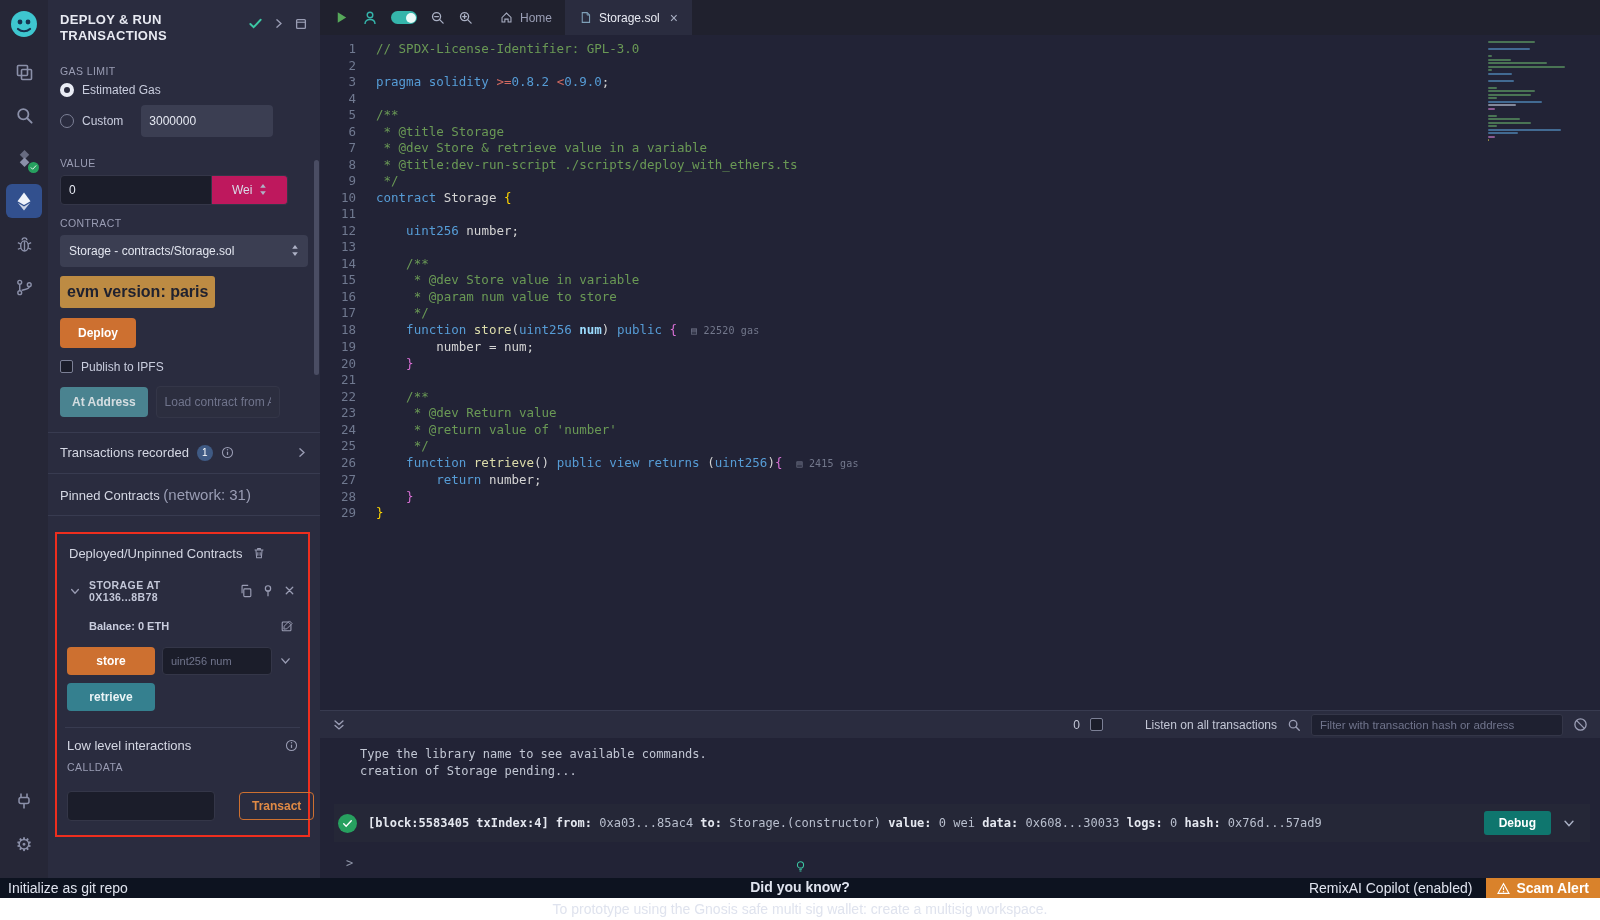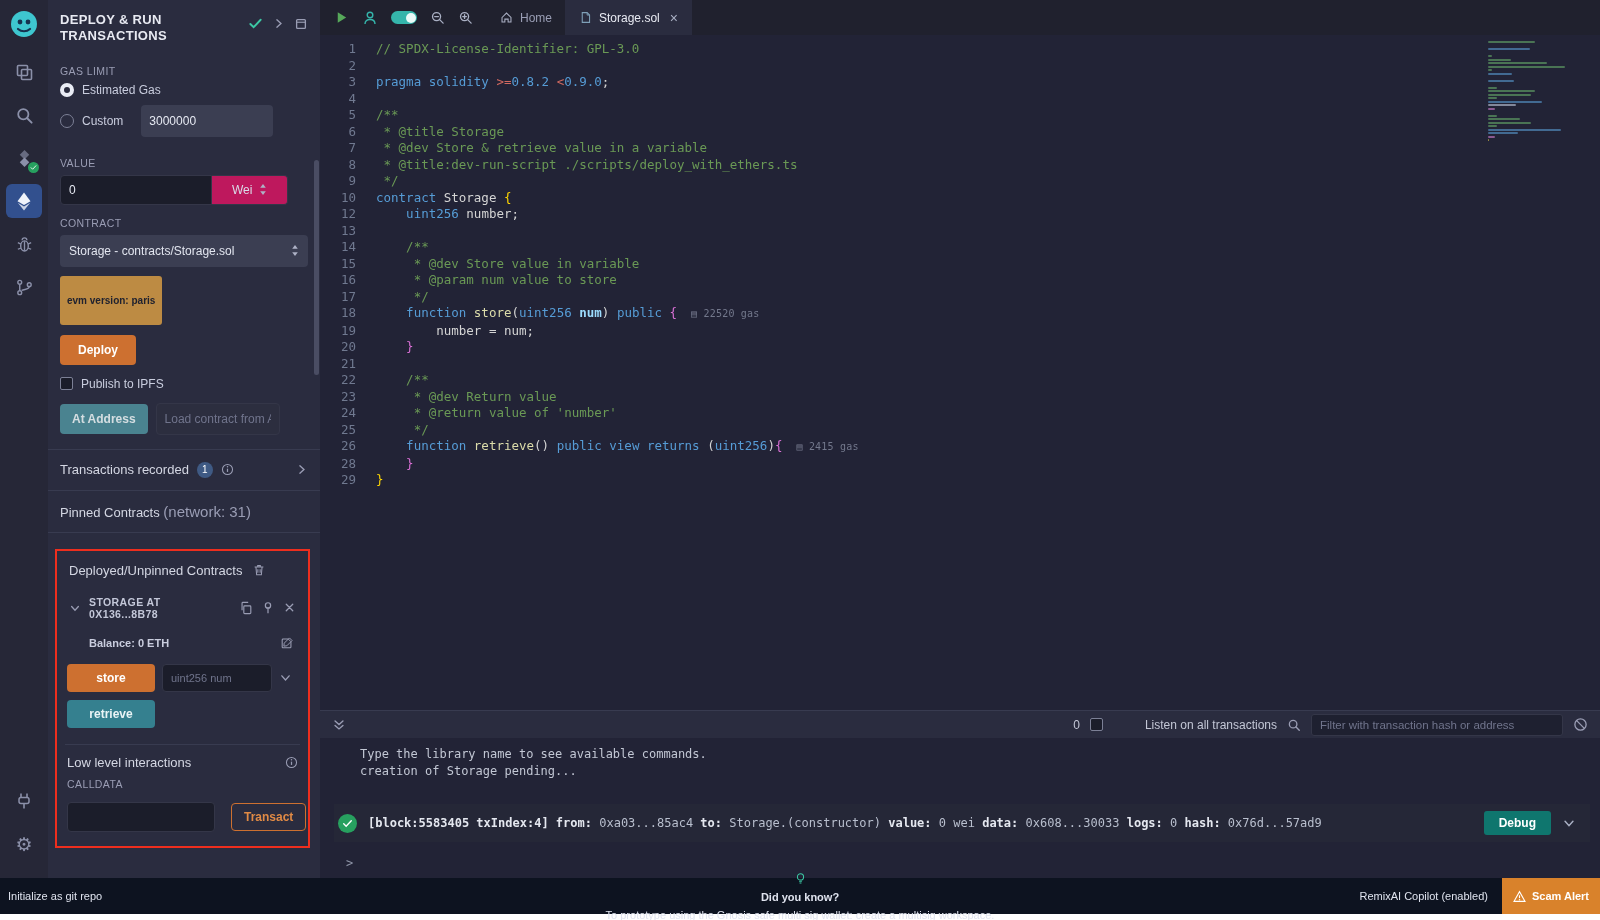--- a/index.html
+++ b/index.html
@@ -34,21 +34,21 @@
   .radio { width:14px; height:14px; border-radius:50%; border:1.5px solid #7c8096; flex-shrink:0; background:transparent; }
   .radio.checked { border:4.5px solid #e9ecf5; background:#2a2c3f; }
   .txt-input { background:#1b1d2a; border:1px solid #343648; border-radius:4px; color:#e6e9f2; font-size:12px; padding:0 8px; height:30px; outline:none; font-family:"Liberation Sans",sans-serif; }
   .txt-input::placeholder { color:#70748c; }
   .gas-input { background:#3b3e52; border:none; width:132px; height:32px; margin-left:10px; }
   .value-row { display:flex; }
   .value-input { width:152px; border-radius:4px 0 0 4px; }
   .unit-select { width:76px; height:30px; background:#be185d; border:1px solid #343648; border-left:none; border-radius:0 4px 4px 0; display:flex; align-items:center; justify-content:space-between; padding:0 20px; color:#d9dce8; cursor:pointer; }
   .select-box { height:32px; background:#3b3e52; border-radius:4px; display:flex; align-items:center; justify-content:space-between; padding:0 9px; color:#e2e5ef; cursor:pointer; }
   .caret-stack { color:#aeb2c6; }
-  .evm-badge { display:inline-block; margin:9px 0 2px 0; background:#bd8b43; color:#20222f; font-size:10px; font-weight:bold; padding:19px 7px; border-radius:3px; }
+  .evm-badge { display:inline-block; margin:9px 0 2px 0; background:#bd8b43; color:#20222f; font-size:16px; font-weight:bold; padding:7px 7px; border-radius:3px; }
   .btn { border:none; border-radius:4px; font-size:12px; font-weight:bold; cursor:pointer; font-family:"Liberation Sans",sans-serif; }
   .btn.orange { background:#cd7030; color:#ffffff; padding:8px 18px; }
   .btn.teal-btn { background:#35808f; color:#eaf4f6; padding:7px 0; }
   .btn.outline-orange { background:transparent; border:1px solid #cd7030; color:#e08a45; padding:6px 12px; }
   .deploy-row { margin-top:8px; }
   .check-row { display:flex; align-items:center; gap:8px; margin:12px 0 4px 0; color:#c9cdde; }
   .checkbox { width:13px; height:13px; border:1.5px solid #7c8096; border-radius:2px; background:#1b1d2a; flex-shrink:0; }
   .ataddr-row { display:flex; gap:8px; margin:12px 0 14px 0; align-items:center; }
   .btn.ataddr { background:#4e8d99; color:#e7f1f3; padding:8px 12px; opacity:.9; }
   .ataddr-input { width:124px; height:32px; background:#2c2e3f; }
@@ -68,21 +68,21 @@
   .contract-head { display:flex; align-items:center; gap:8px; padding:8px 4px; }
   .contract-name { font-size:10.5px; font-weight:bold; letter-spacing:.4px; color:#c3c7d8; cursor:pointer; }
   .balance-row { display:flex; align-items:center; padding:8px 6px 10px 24px; font-size:11px; font-weight:bold; color:#c9cdde; }
   .balance-row .icon-btn { margin-left:auto; }
   .fn-row { display:flex; align-items:center; gap:7px; padding:4px 2px 4px 2px; }
   .fn-btn { width:88px; padding:7px 0; text-align:center; }
   .fn-input { width:110px; height:28px; font-size:11px; }
   .lowlevel { margin-top:12px; border-top:1px solid #383b50; padding:10px 2px 0 2px; }
   .lowlevel-head { display:flex; align-items:center; font-size:13px; color:#d4d7e3; }
   .lowlevel-head .icon-btn { margin-left:auto; font-style:italic; }
-  .calldata-row { display:flex; gap:16px; align-items:center; margin-top:12px; }
+  .calldata-row { display:flex; gap:24px; align-items:center; margin-top:18px; }
   .calldata-input { width:148px; height:30px; }
   .panel-scrollthumb { position:absolute; right:1px; top:160px; width:5px; height:215px; background:#4a4d63; border-radius:3px; }
 
   
   .main { flex:1; display:flex; flex-direction:column; background:#222336; min-width:0; }
   .tabbar { height:35px; background:#20212e; display:flex; align-items:stretch; flex-shrink:0; }
   .tab-controls { display:flex; align-items:center; gap:13px; padding:0 14px 0 14px; }
   .tb-icon { color:#aab0c4; display:flex; align-items:center; cursor:pointer; }
   .toggle { width:26px; height:13px; border-radius:8px; background:#35b5ab; position:relative; cursor:pointer; }
   .toggle .knob { position:absolute; right:1.5px; top:1.5px; width:10px; height:10px; border-radius:50%; background:#eafaf8; }
@@ -119,21 +119,21 @@
   .tx-check { width:19px; height:19px; border-radius:50%; background:#27a05f; display:flex; align-items:center; justify-content:center; color:#fff; flex-shrink:0; }
   .tx-text { white-space:nowrap; overflow:hidden; }
   .tx-block { font-weight:bold; color:#e4e7ef; }
   .tx-key { font-weight:bold; color:#e4e7ef; }
   .tx-val { color:#b9bfce; }
   .debug-btn { margin-left:auto; background:#0f766e; color:#fff; border:none; border-radius:3px; font-size:12px; font-weight:bold; padding:5px 15px; cursor:pointer; font-family:"Liberation Sans",sans-serif; flex-shrink:0; }
   .tx-caret { color:#aab0c4; flex-shrink:0; }
   .prompt { margin-top:14px; padding-left:12px; color:#8f95a8; }
 
   
-  .statusbar { height:36px; background:#0d1320; display:flex; align-items:center; font-size:11px; color:#dfe3ee; position:relative; }
+  .statusbar { height:20px; background:#0d1320; display:flex; align-items:center; font-size:14px; color:#dfe3ee; position:relative; }
   .sb-left { padding-left:8px; }
   .sb-center { position:absolute; left:0; right:0; text-align:center; display:flex; justify-content:center; align-items:center; gap:6px; pointer-events:none;flex-direction:column; }
   .sb-center b { font-weight:bold; }
   .sb-copilot { margin-left:auto; padding-right:14px; }
   .scam-chip { height:100%; background:#d9822b; color:#fff; font-weight:bold; display:flex; align-items:center; gap:6px; padding:0 11px; cursor:pointer; }
   .white-strip { height:18px; background:#ffffff; }
 </style>
 </head>
 <body>
 
@@ -530,35 +530,37 @@
           <div class="code-line"><span class="ln">1</span><span class="lc"><span class="tk-cm">// SPDX-License-Identifier: GPL-3.0</span></span></div>
           <div class="code-line"><span class="ln">2</span><span class="lc"></span></div>
           <div class="code-line"><span class="ln">3</span><span class="lc"><span class="tk-kw">pragma solidity </span><span class="tk-op">&gt;=</span><span class="tk-kw">0.8.2 </span><span class="tk-op">&lt;</span><span class="tk-kw">0.9.0</span><span class="tk-pl">;</span></span></div>
           <div class="code-line"><span class="ln">4</span><span class="lc"></span></div>
           <div class="code-line"><span class="ln">5</span><span class="lc"><span class="tk-cm">/**</span></span></div>
           <div class="code-line"><span class="ln">6</span><span class="lc"><span class="tk-cm"> * @title Storage</span></span></div>
           <div class="code-line"><span class="ln">7</span><span class="lc"><span class="tk-cm"> * @dev Store &amp; retrieve value in a variable</span></span></div>
           <div class="code-line"><span class="ln">8</span><span class="lc"><span class="tk-cm"> * @title:dev-run-script ./scripts/deploy_with_ethers.ts</span></span></div>
           <div class="code-line"><span class="ln">9</span><span class="lc"><span class="tk-cm"> */</span></span></div>
           <div class="code-line"><span class="ln">10</span><span class="lc"><span class="tk-kw">contract </span><span class="tk-pl">Storage </span><span class="tk-b1">{</span></span></div>
+          <div class="code-line"><span class="ln">11</span><span class="lc"></span></div>
           <div class="code-line"><span class="ln">12</span><span class="lc"><span class="tk-pl">    </span><span class="tk-kw">uint256 </span><span class="tk-pl">number;</span></span></div>
           <div class="code-line"><span class="ln">13</span><span class="lc"></span></div>
           <div class="code-line"><span class="ln">14</span><span class="lc"><span class="tk-cm">    /**</span></span></div>
           <div class="code-line"><span class="ln">15</span><span class="lc"><span class="tk-cm">     * @dev Store value in variable</span></span></div>
           <div class="code-line"><span class="ln">16</span><span class="lc"><span class="tk-cm">     * @param num value to store</span></span></div>
           <div class="code-line"><span class="ln">17</span><span class="lc"><span class="tk-cm">     */</span></span></div>
           <div class="code-line"><span class="ln">18</span><span class="lc"><span class="tk-pl">    </span><span class="tk-kw">function </span><span class="tk-fn">store</span><span class="tk-pl">(</span><span class="tk-kw">uint256 </span><span class="tk-var">num</span><span class="tk-pl">) </span><span class="tk-kw">public </span><span class="tk-b2">{</span><span class="gas-widget">▤ 22520 gas</span></span></div>
           <div class="code-line"><span class="ln">19</span><span class="lc"><span class="tk-pl">        number = num;</span></span></div>
           <div class="code-line"><span class="ln">20</span><span class="lc"><span class="tk-pl">    </span><span class="tk-b2">}</span></span></div>
           <div class="code-line"><span class="ln">21</span><span class="lc"></span></div>
           <div class="code-line"><span class="ln">22</span><span class="lc"><span class="tk-cm">    /**</span></span></div>
           <div class="code-line"><span class="ln">23</span><span class="lc"><span class="tk-cm">     * @dev Return value</span></span></div>
           <div class="code-line"><span class="ln">24</span><span class="lc"><span class="tk-cm">     * @return value of 'number'</span></span></div>
           <div class="code-line"><span class="ln">25</span><span class="lc"><span class="tk-cm">     */</span></span></div>
           <div class="code-line"><span class="ln">26</span><span class="lc"><span class="tk-pl">    </span><span class="tk-kw">function </span><span class="tk-fn">retrieve</span><span class="tk-pl">() </span><span class="tk-kw">public view returns </span><span class="tk-pl">(</span><span class="tk-kw">uint256</span><span class="tk-pl">)</span><span class="tk-b2">{</span><span class="gas-widget">▤ 2415 gas</span></span></div>
+          <div class="code-line"><span class="ln">27</span><span class="lc"><span class="tk-pl">        </span><span class="tk-kw">return </span><span class="tk-pl">number;</span></span></div>
           <div class="code-line"><span class="ln">28</span><span class="lc"><span class="tk-pl">    </span><span class="tk-b2">}</span></span></div>
           <div class="code-line"><span class="ln">29</span><span class="lc"><span class="tk-b1">}</span></span></div>
         </div>
       <div class="minimap">
           <div class="mini-line" style="width: 47.25px; background: rgb(79, 125, 88);"></div>
           <div class="mini-line"></div>
           <div class="mini-line" style="width: 41.85px; background: rgb(70, 114, 156);"></div>
           <div class="mini-line"></div>
           <div class="mini-line" style="width: 4.05px; background: rgb(79, 125, 88);"></div>
           <div class="mini-line" style="width: 22.95px; background: rgb(79, 125, 88);"></div>

